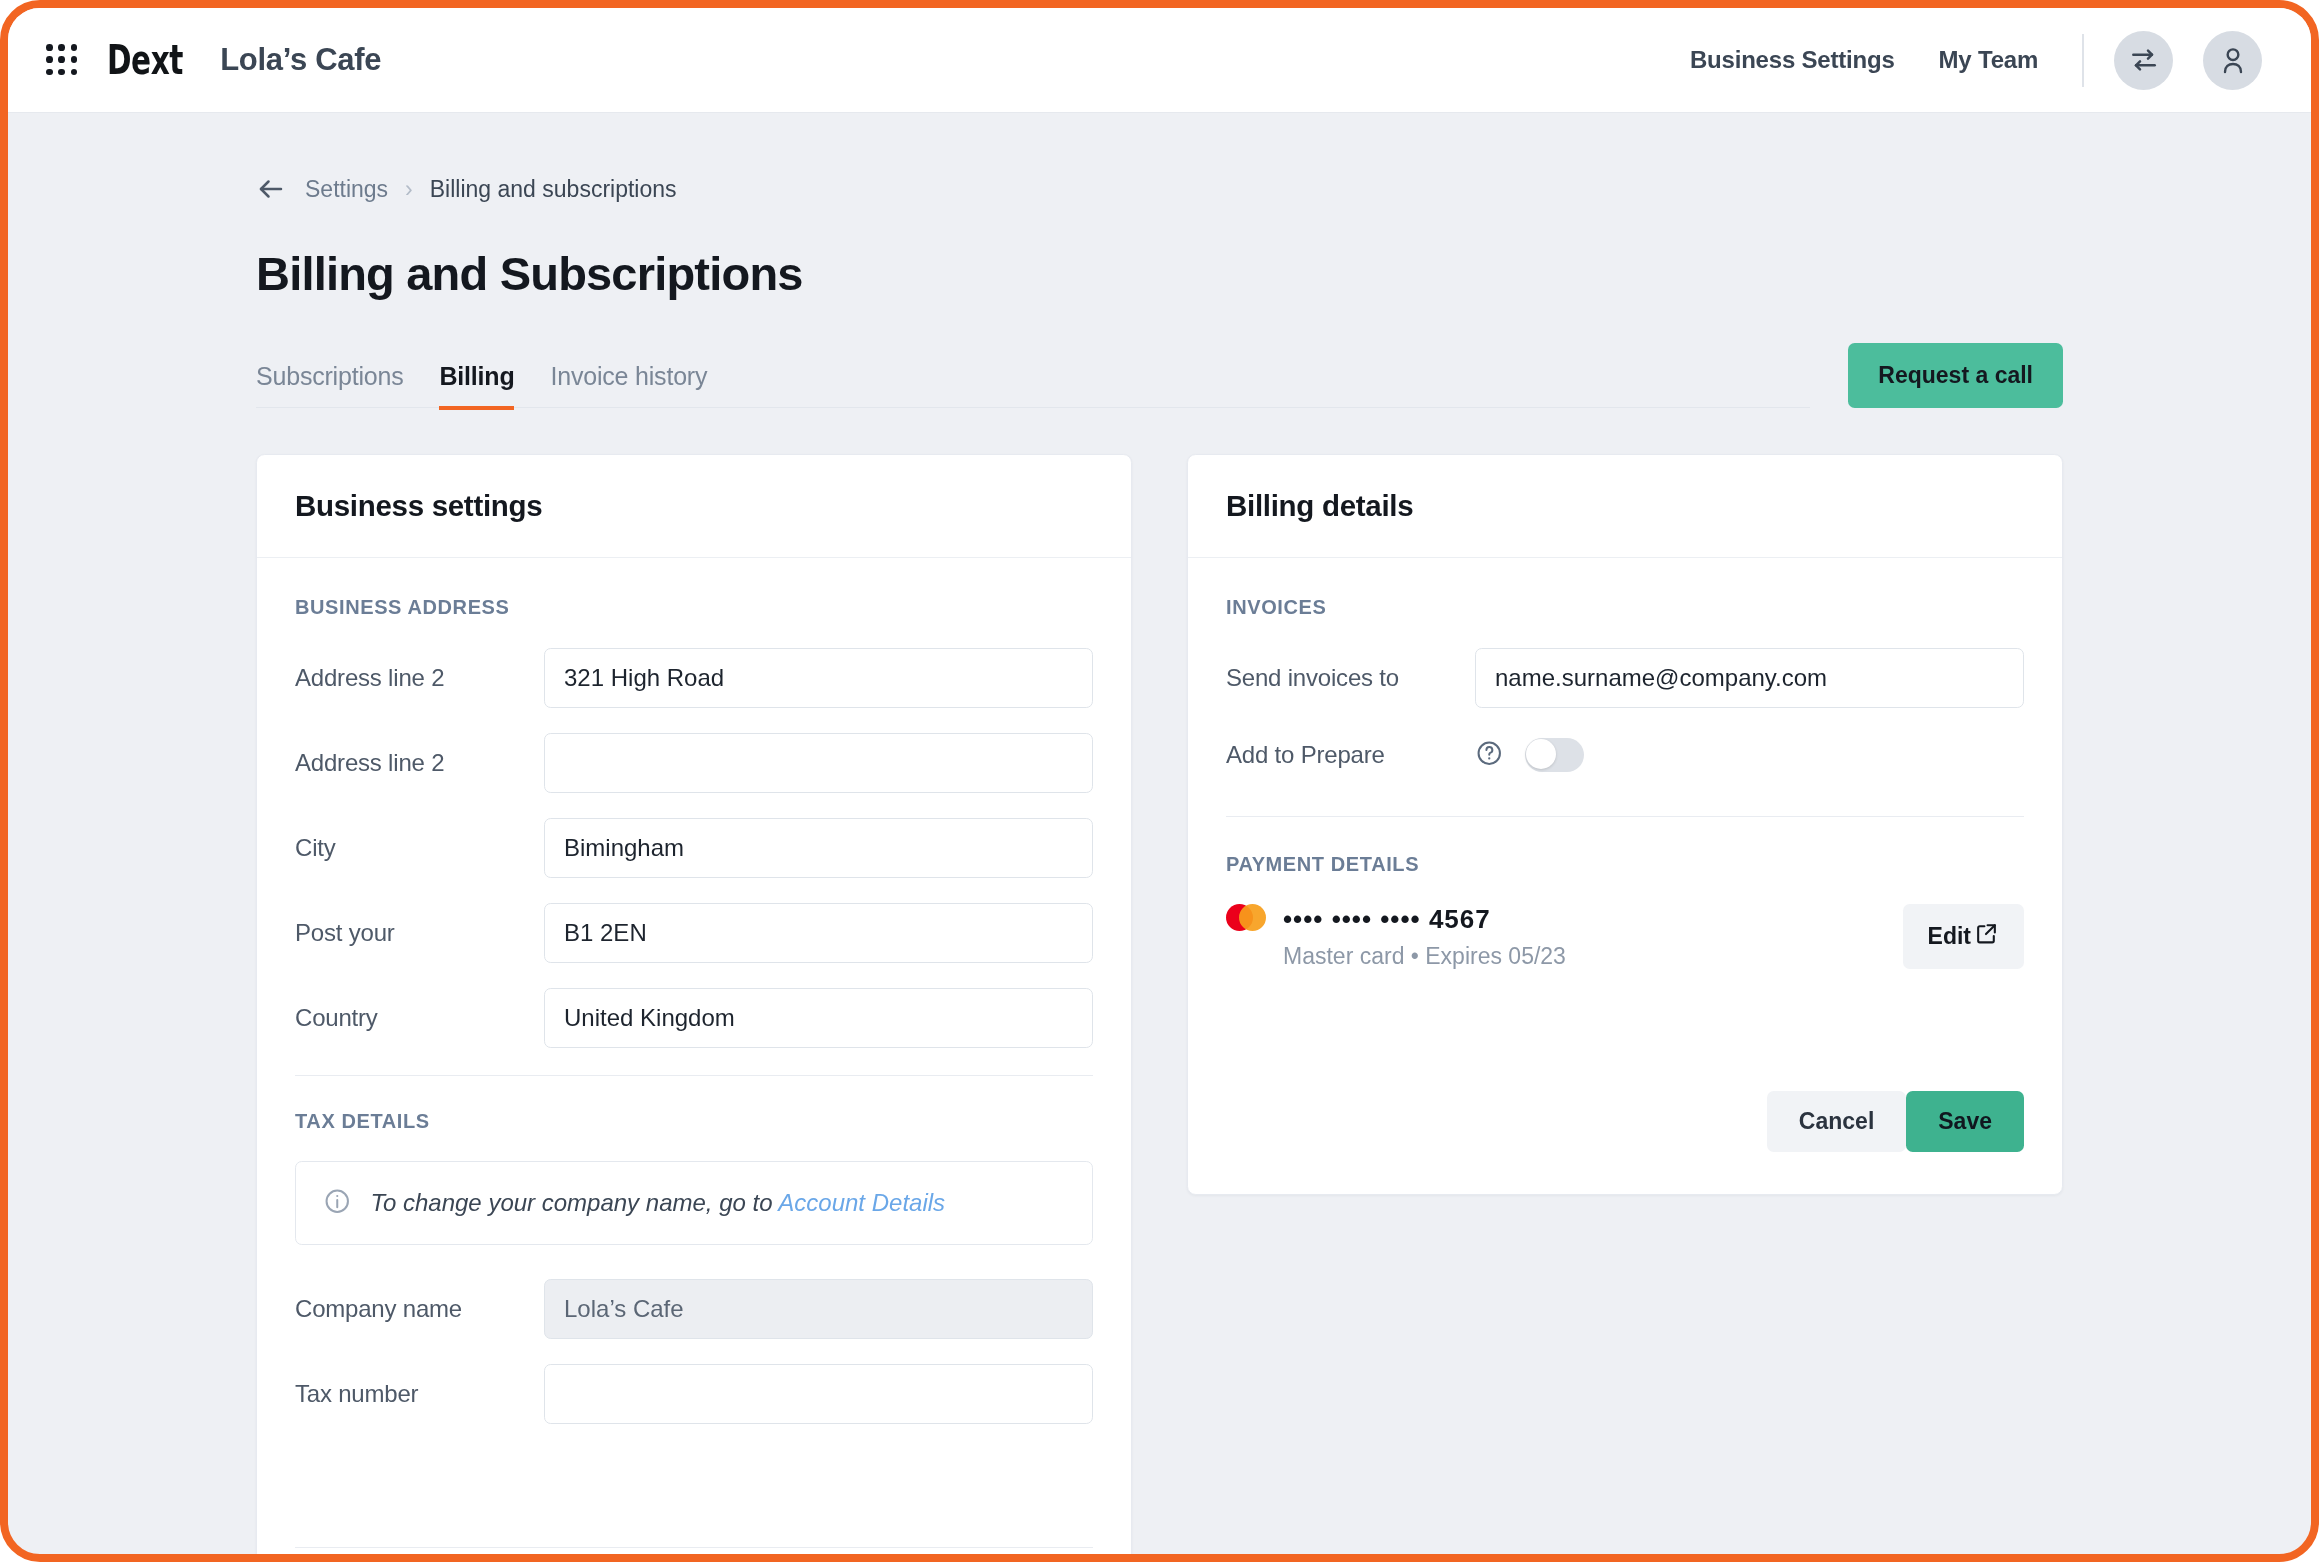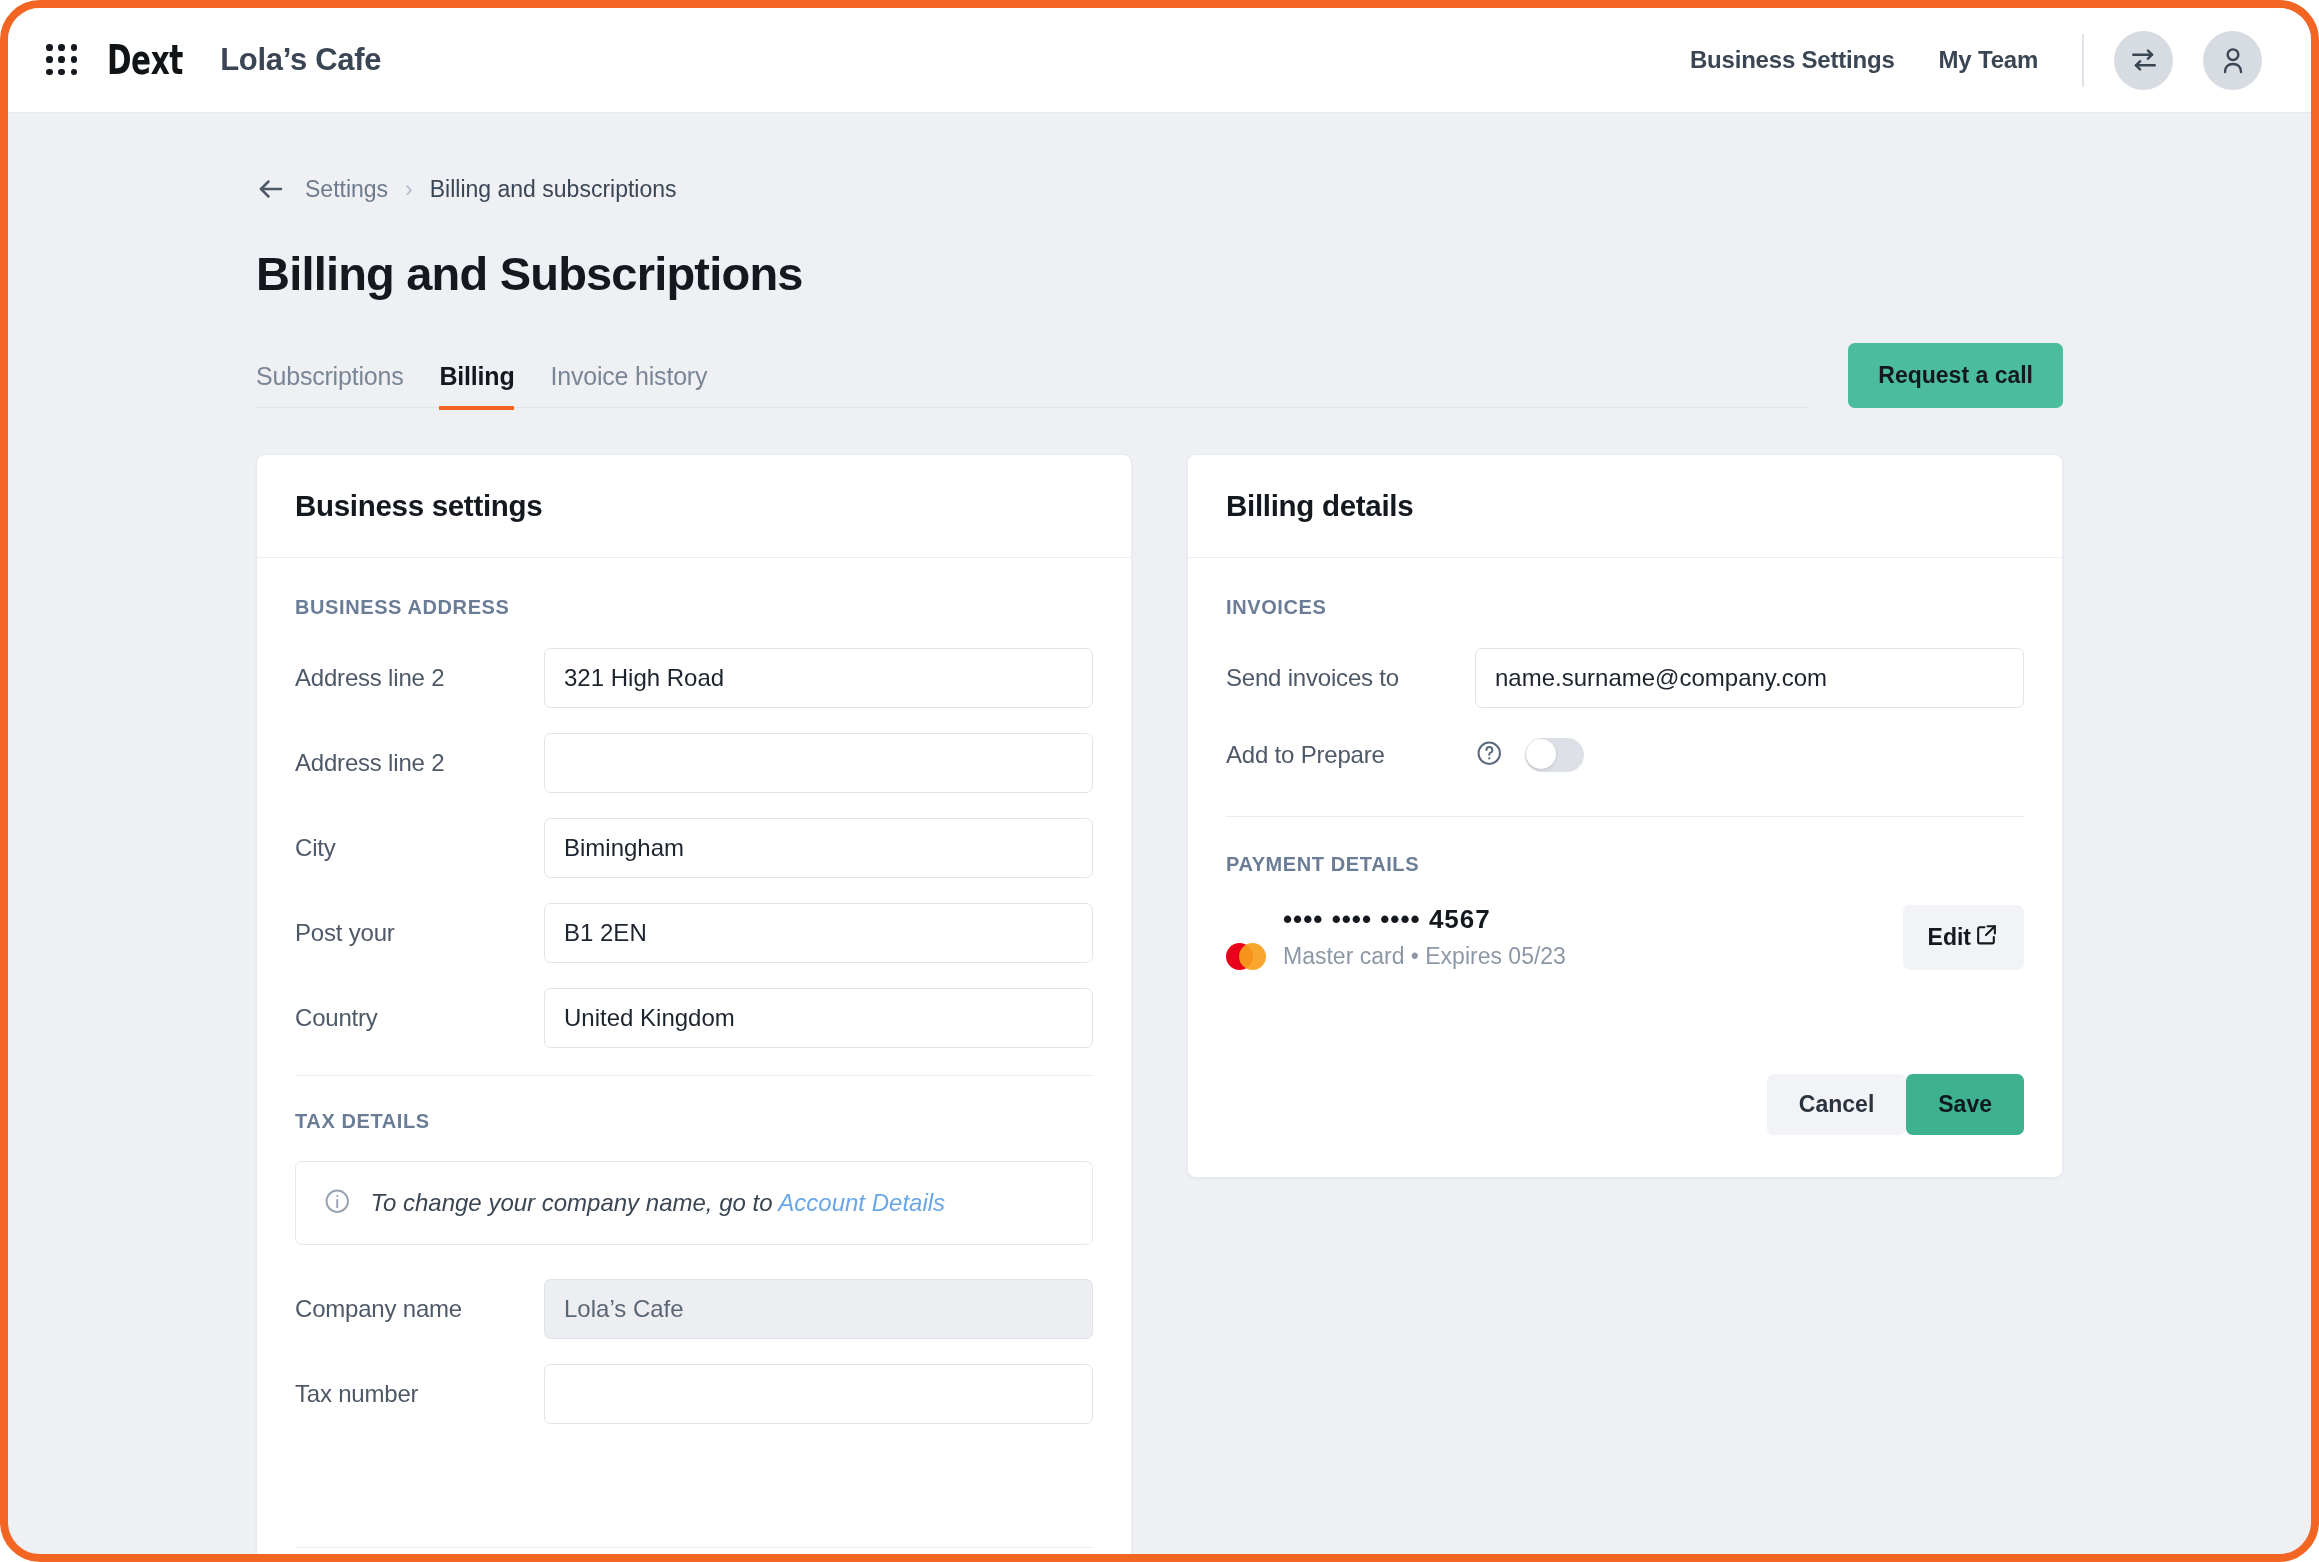--- a/index.html
+++ b/index.html
@@ -139,21 +139,21 @@
     width: 59px; height: 34px; border-radius: 17px; background: #dde1e7;
     position: relative; cursor: pointer; flex: none;
   }
   .toggle .knob {
     position: absolute; top: 1.9px; left: 1.9px; width: 30px; height: 30px;
     border-radius: 50%; background: #ffffff; box-shadow: 0 1px 2.9px rgba(0,0,0,.15);
   }
   .help-icon { margin: 0 21px 0 0; flex: none; cursor: pointer; }
 
   
-  .payment-row { display: flex; align-items: flex-end; margin-bottom: 21px; }
+  .payment-row { display: flex; align-items: flex-start; margin-bottom: 38px; }
   .mc-logo { width: 40px; height: 27px; position: relative; margin-right: 17px; flex: none; }
   .mc-logo span { position: absolute; top: 0; width: 27px; height: 27px; border-radius: 50%; }
   .mc-logo .mc-red { left: 0; background: #eb001b; }
   .mc-logo .mc-yellow { left: 13.3px; background: #f79e1b; opacity: .92; }
   .card-num { font-size: 26px; font-weight: 700; color: #14181f; letter-spacing: 1px; }
   .card-meta { font-size: 23px; color: #8d98a7; margin-top: 7.6px; }
   .btn-edit {
     margin-left: auto; background: #f1f3f6; border: none; border-radius: 6.7px;
     font-size: 23px; font-weight: 700; color: #14181f;
     padding: 17px 25px; display: flex; align-items: center; gap: 3px; cursor: pointer;

